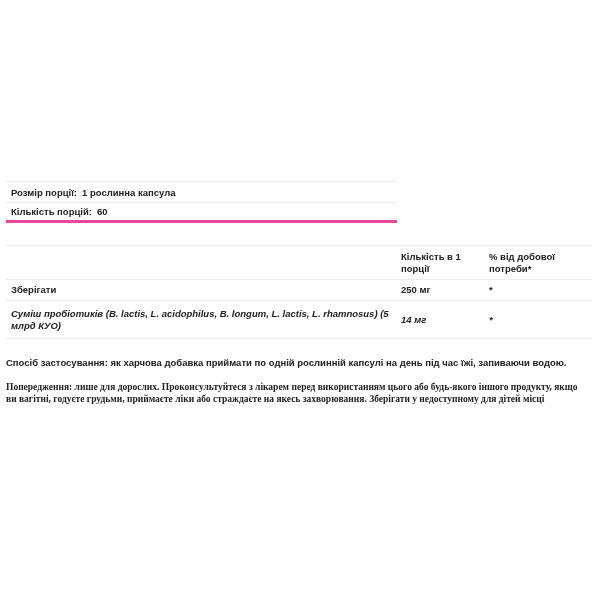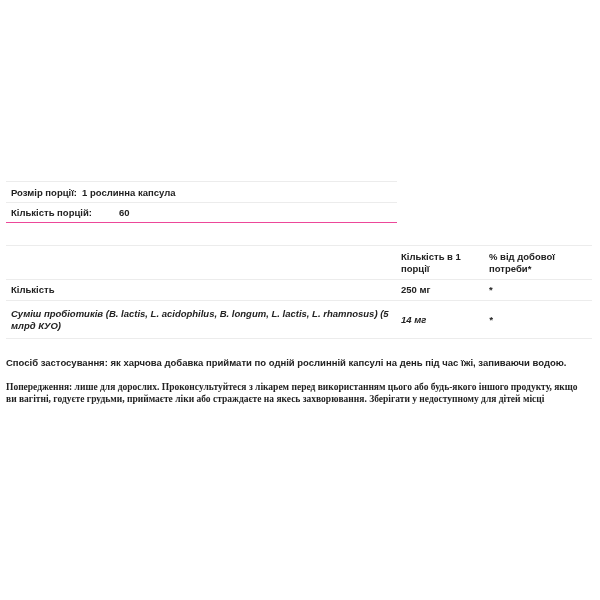--- a/index.html
+++ b/index.html
@@ -27,21 +27,21 @@
       width: 391px;
       height: 21px;
       border-top: 1px solid #ececec;
       display: flex;
       align-items: center;
       padding-left: 5px;
       box-sizing: border-box;
       white-space: nowrap;
     }
     .serving-row .label { margin-right: 5px; }
-    .serving-row.last { border-bottom: 1px solid #ec4899; gap: 22px; }
+    .serving-row.last { border-bottom: 3px solid #ec4899; }
     .gap { height: 22px; }
     .table {
       width: 586px;
       border-top: 1px solid #ececec;
     }
     .t-row {
       display: flex;
       border-bottom: 1px solid #ececec;
       box-sizing: border-box;
       padding-left: 5px;
@@ -90,21 +90,21 @@
 
   <div class="gap"></div>
 
   <div class="table">
     <div class="t-row header">
       <div class="c1"></div>
       <div class="c2">Кількість в 1 порції</div>
       <div class="c3">% від добової потреби*</div>
     </div>
     <div class="t-row r1">
-      <div class="c1">Кількість</div>
+      <div class="c1">Зберігати</div>
       <div class="c2">250 мг</div>
       <div class="c3">*</div>
     </div>
     <div class="t-row r2">
       <div class="c1">Суміш пробіотиків (B. lactis, L. acidophilus, B. longum, L. lactis, L. rhamnosus) (5 млрд КУО)</div>
       <div class="c2">14 мг</div>
       <div class="c3">*</div>
     </div>
   </div>
 

